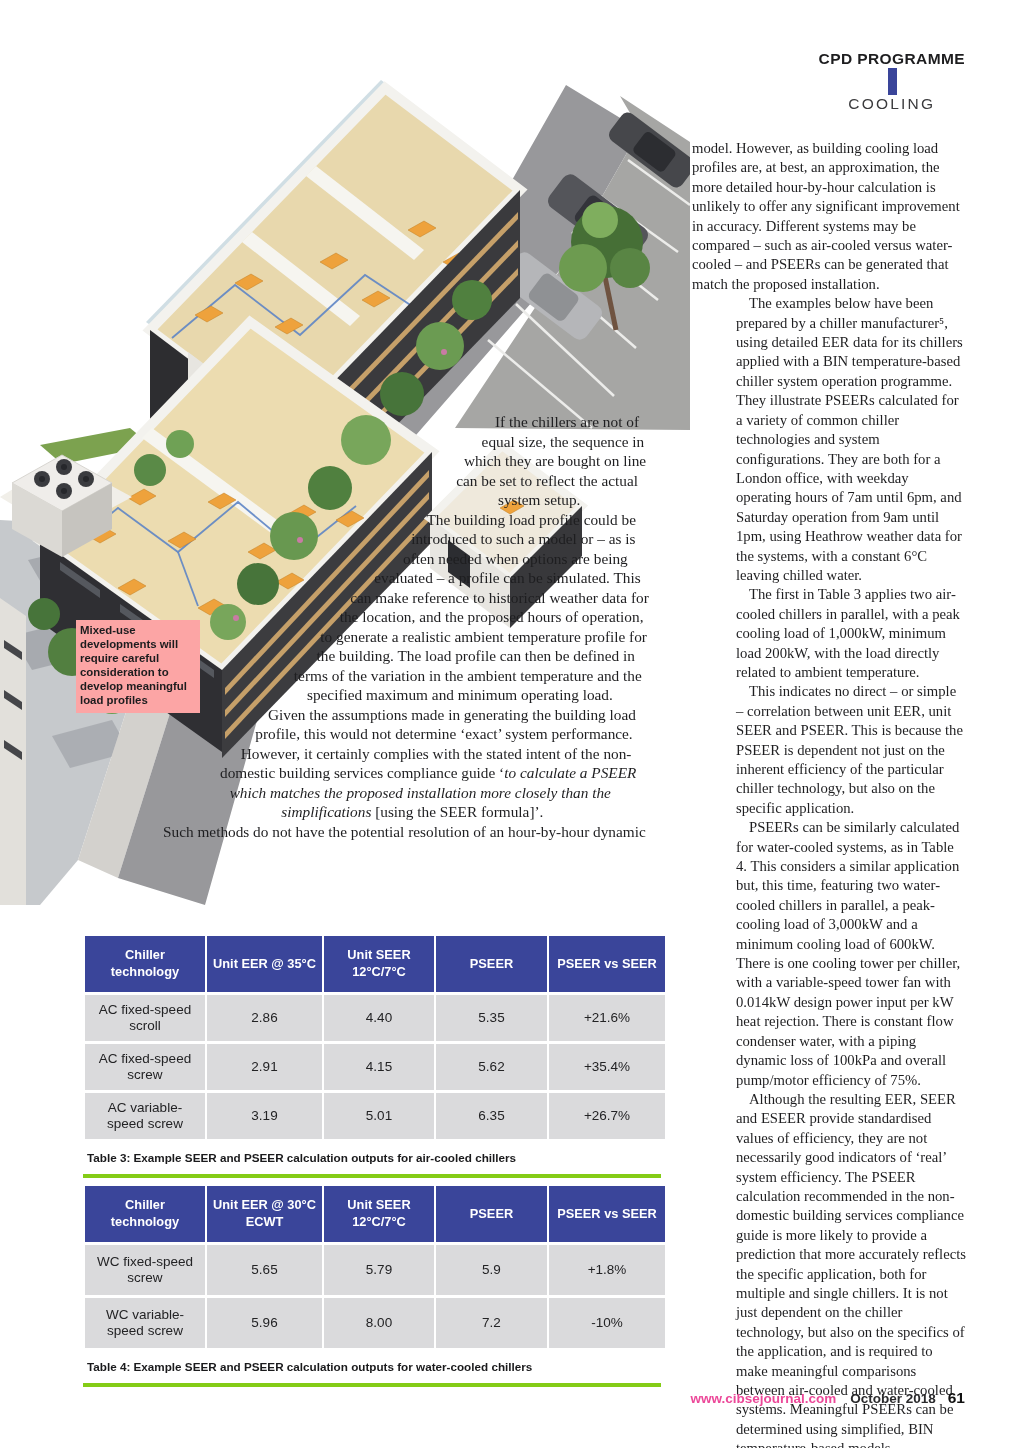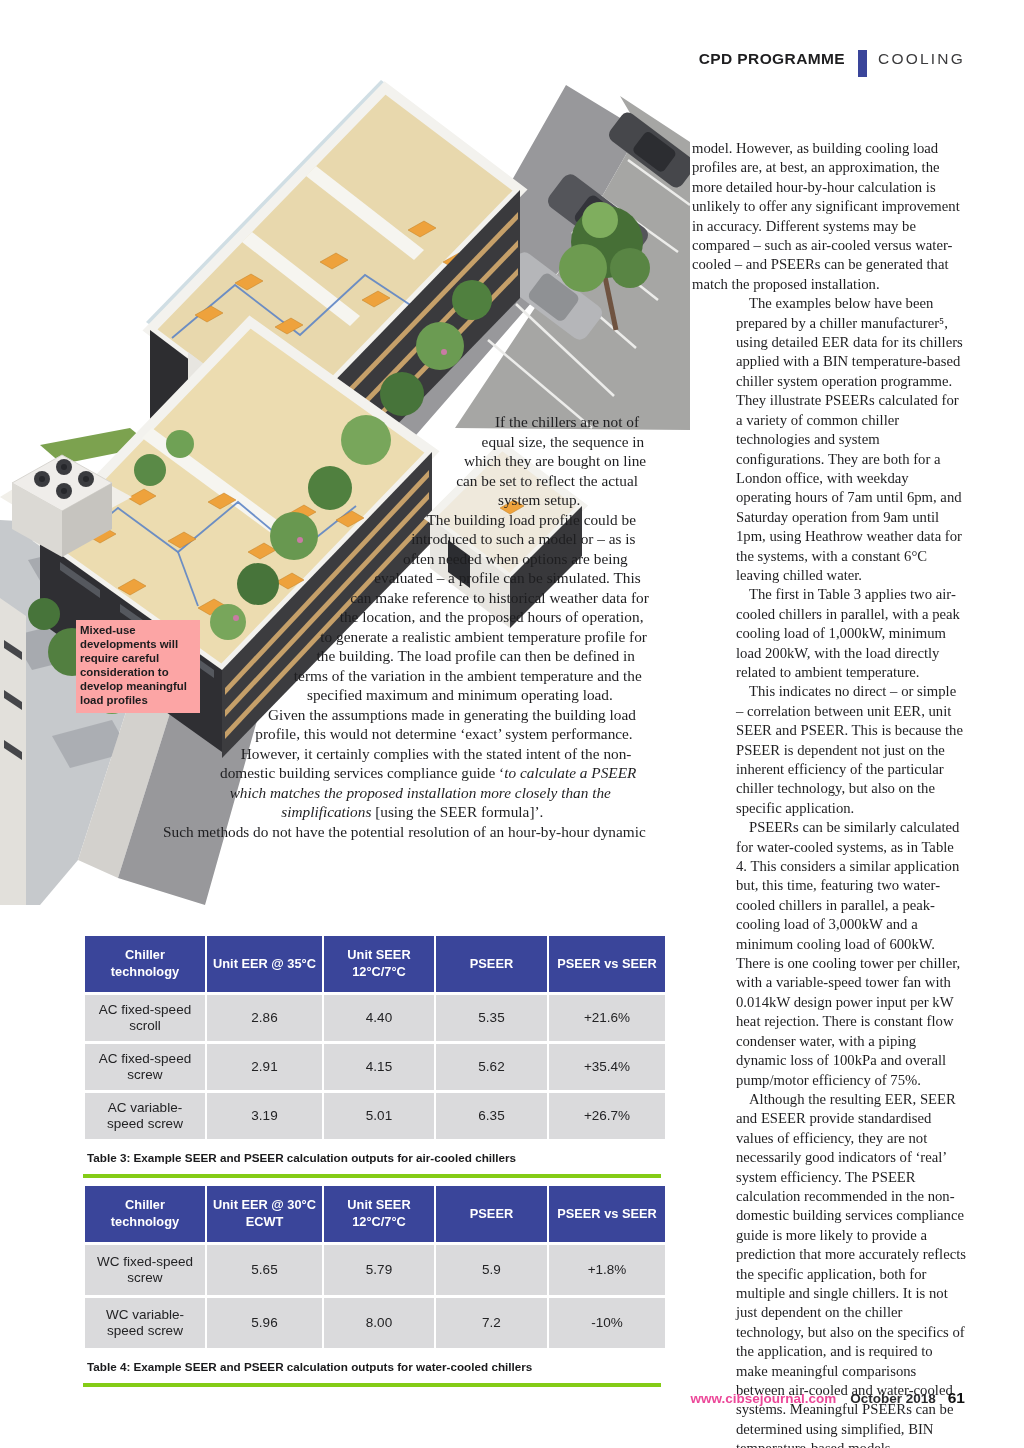--- a/index.html
+++ b/index.html
@@ -1,21 +1,21 @@
 <!DOCTYPE html>
 <html><head>
 <meta charset="utf-8">
 <style>
   html,body{margin:0;padding:0;background:#fff;}
   .page{position:relative;width:1024px;height:1448px;background:#ffffff;overflow:hidden;
         font-family:"Liberation Sans","DejaVu Sans",sans-serif;color:#1e1e20;}
   .serif{font-family:"Liberation Serif","DejaVu Serif",serif;}
 
   
-  .hdr{position:absolute;top:50px;right:59px;display:flex;align-items:flex-start;}
+  .hdr{position:absolute;top:50px;right:59px;display:flex;align-items:center;flex-direction:column;}
   .hdr .prog{font-weight:bold;font-size:15.5px;letter-spacing:.4px;color:#1d1d1f;}
   .hdr .bar{width:9px;height:27px;background:#3a459a;margin:0 11px 0 13px;}
   .hdr .sect{font-size:15.5px;letter-spacing:2.2px;color:#3b3b3d;}
 
   
   .illus{position:absolute;left:0;top:0;width:690px;height:930px;}
 
   
   .capbox{position:absolute;left:76px;top:620px;width:118px;background:#fca5a5;
           font-size:11.4px;font-weight:bold;line-height:14px;color:#1c1c1e;padding:3px 2px 6px 4px;}

